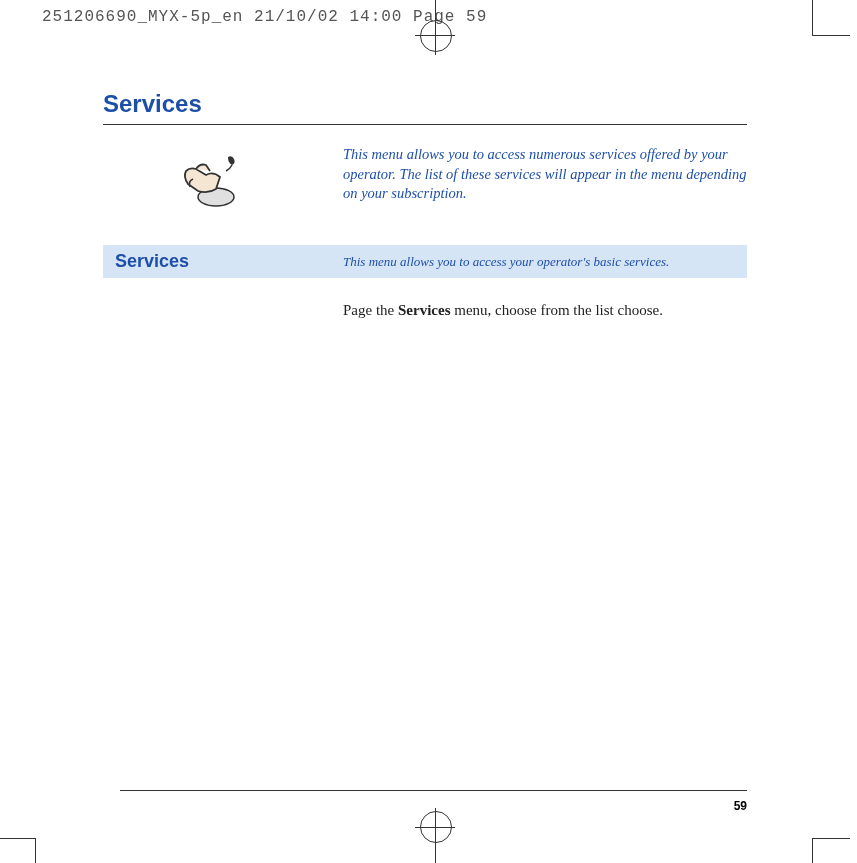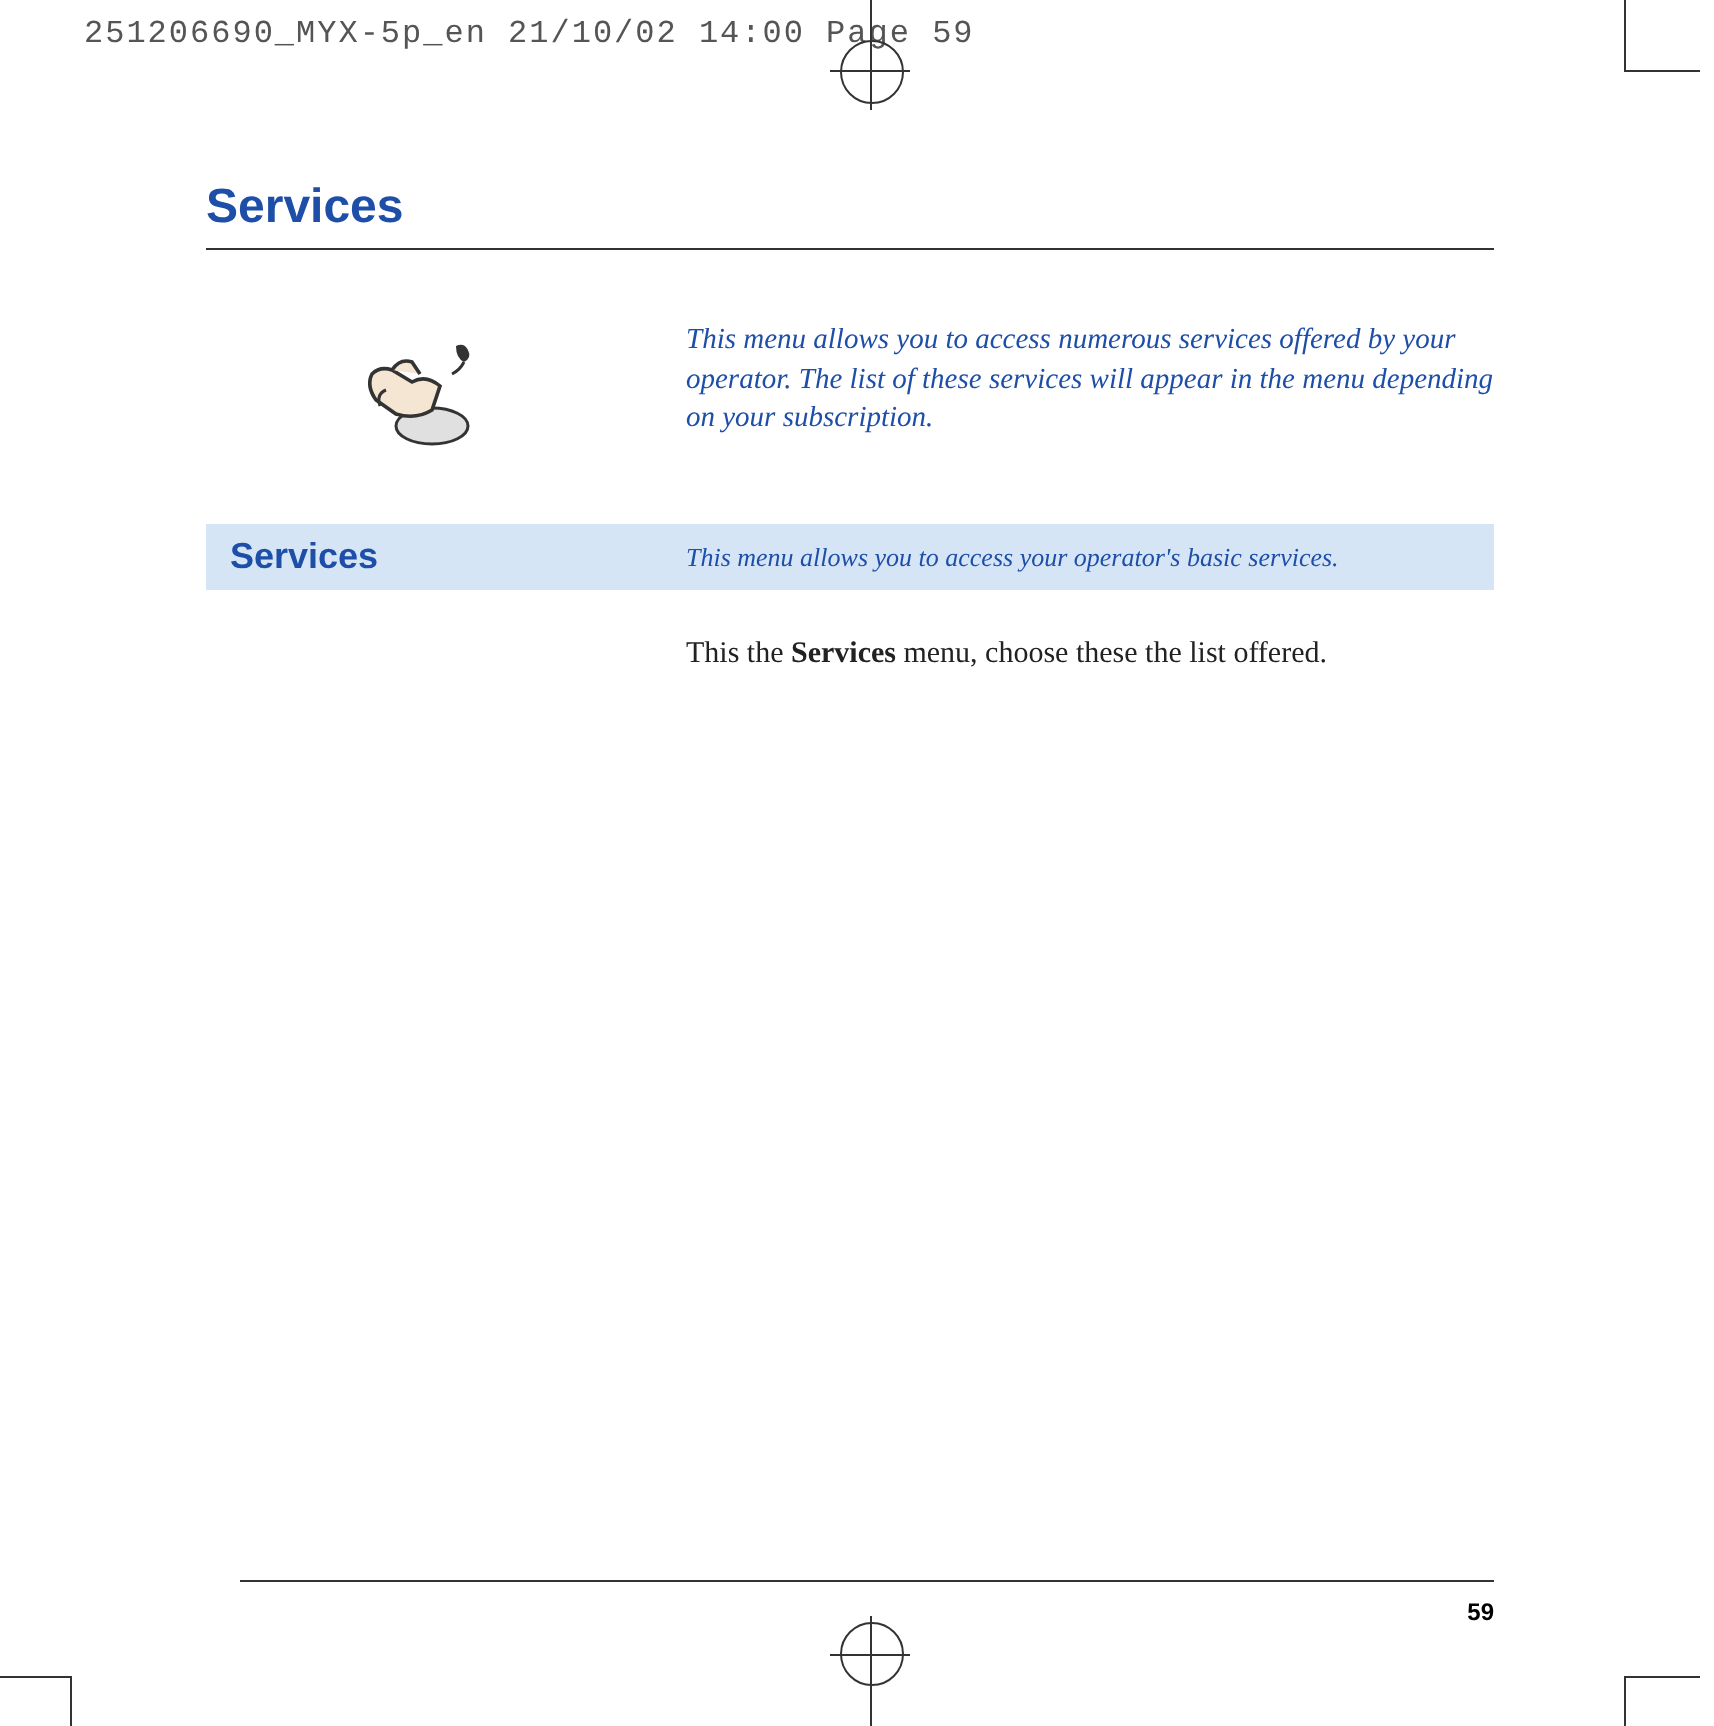--- a/index.html
+++ b/index.html
@@ -177,21 +177,21 @@
     .page-title {
       color: #1e4fa8;
       font-weight: bold;
       font-size: 24px;
       padding-bottom: 6px;
       border-bottom: 1px solid #333;
       font-family: Arial, Helvetica, sans-serif;
     }
     .intro-section {
       display: flex;
-      margin-top: 36px;
+      margin-top: 20px;
       gap: 30px;
       align-items: flex-start;
     }
     .icon-col {
       width: 210px;
       display: flex;
       justify-content: center;
       padding-top: 4px;
     }
     .hand-icon svg {
@@ -294,19 +294,19 @@
   </div>
 
   <div class="subsection-bar">
     <div class="left-label">Services</div>
     <div class="right-desc">This menu allows you to access your operator's basic services.</div>
   </div>
 
   <div class="body-row">
     <div class="spacer"></div>
     <div class="body-text">
-      <span>This the </span><span class="bold">Services</span><span> menu, choose these the list offered.</span>
+      <span>Page the </span><span class="bold">Services</span><span> menu, choose from the list choose.</span>
     </div>
   </div>
 </div>
 
 <div class="footer-line"></div>
 <div class="page-number">59</div>
 
 </body></html>

